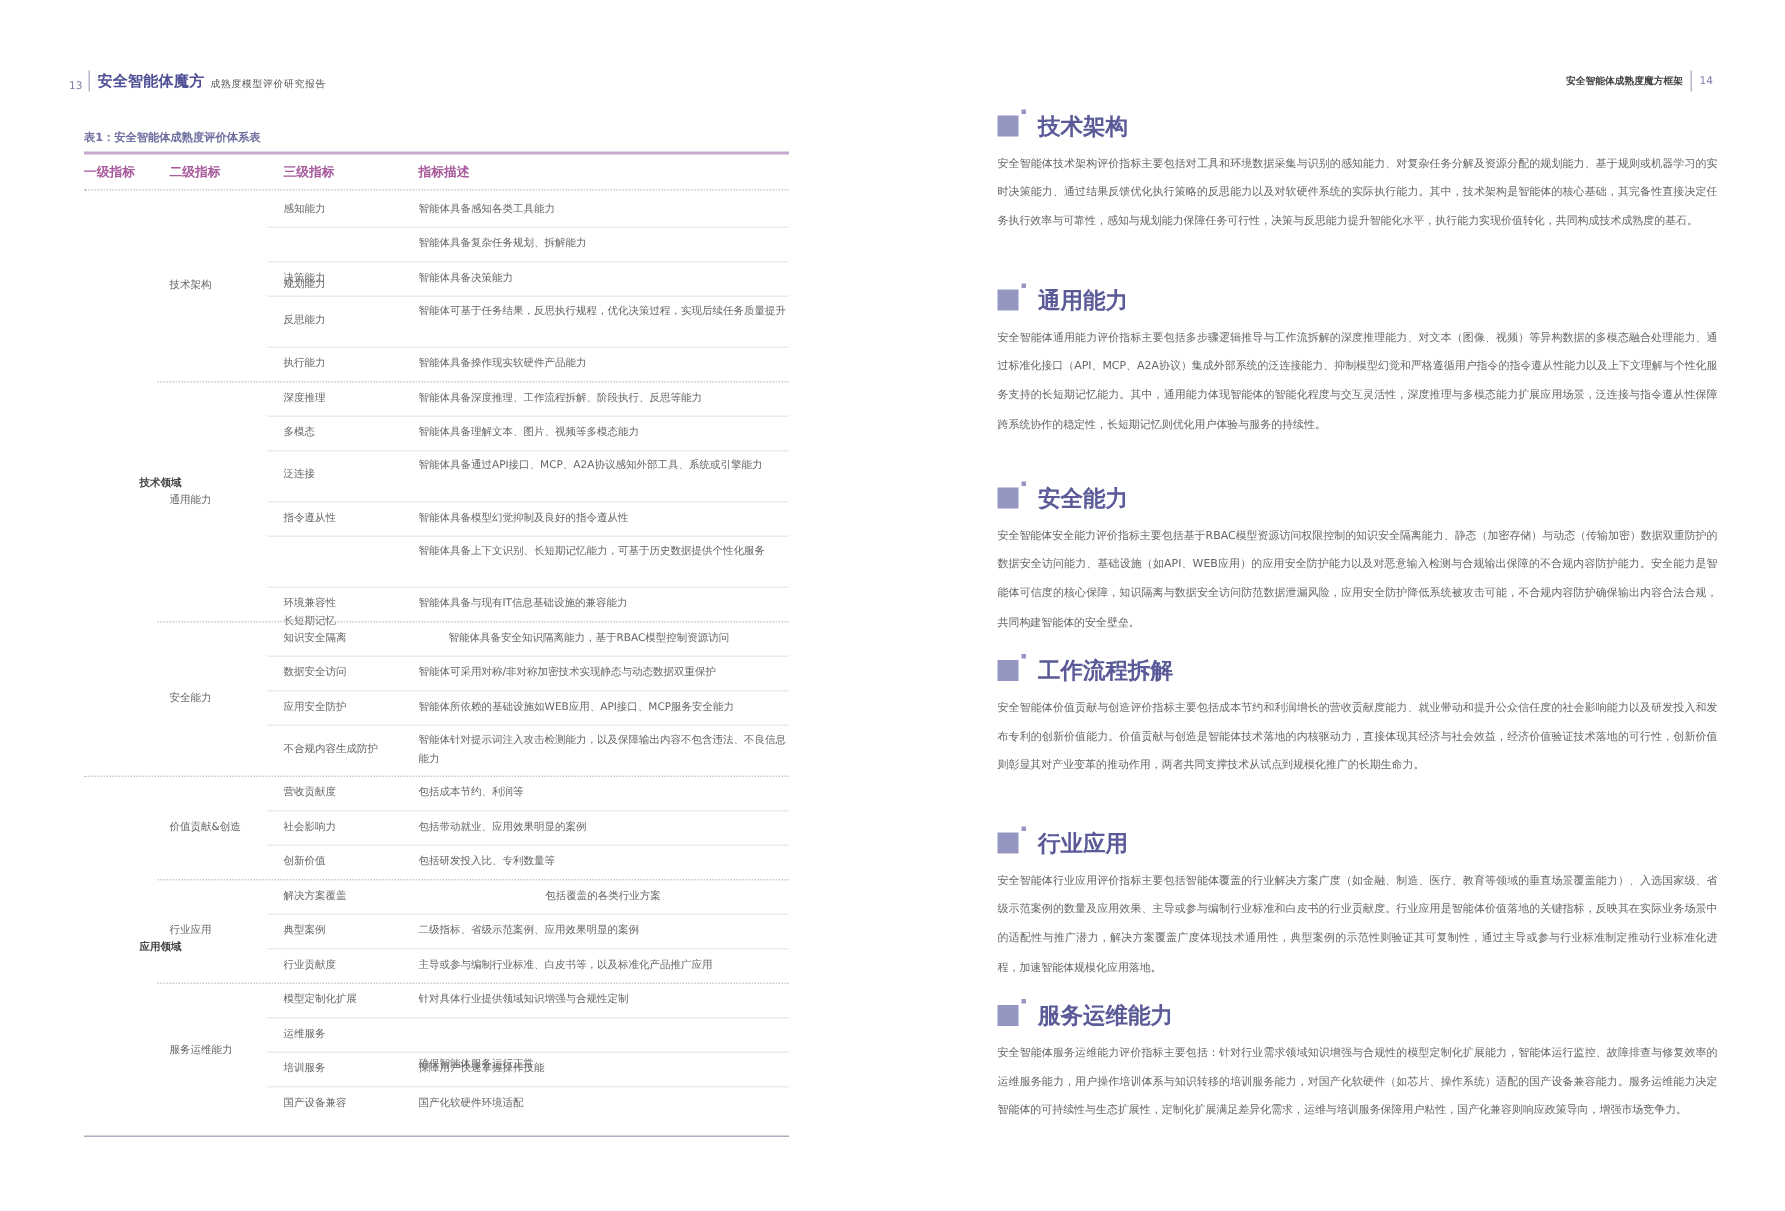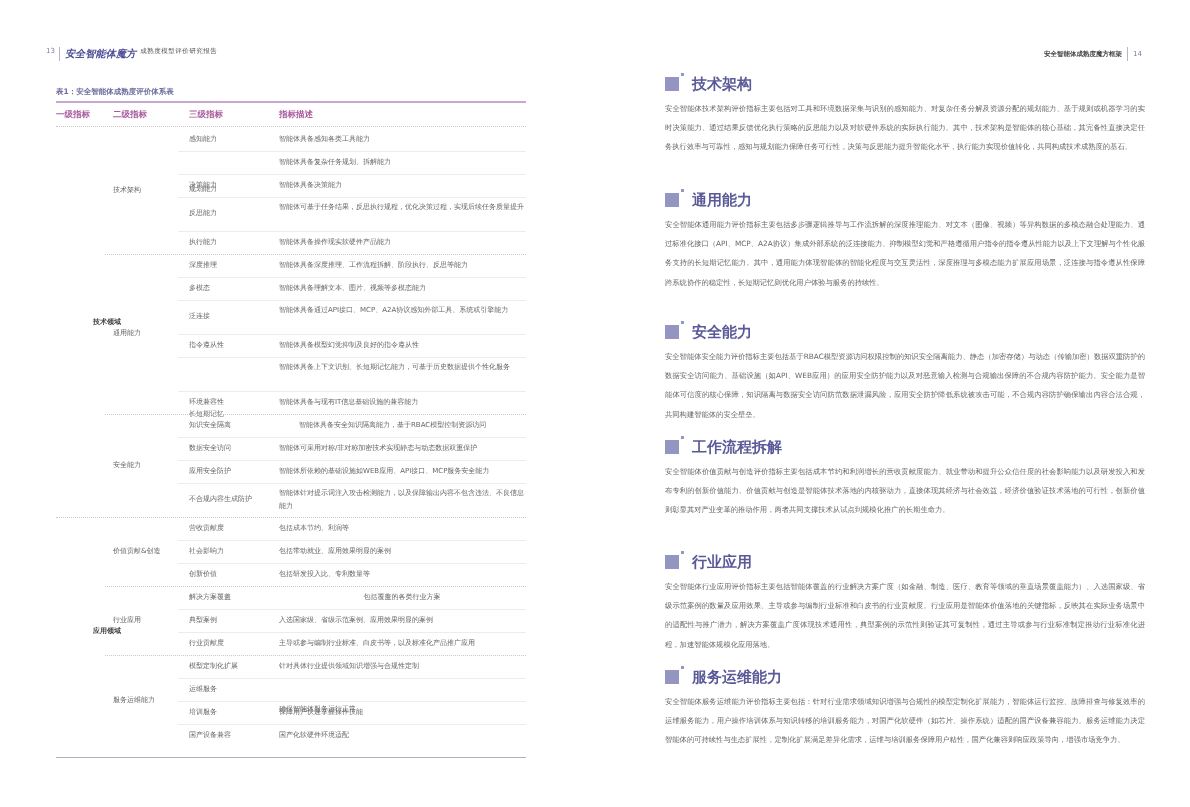--- a/index.html
+++ b/index.html
@@ -3,24 +3,24 @@
 <meta charset="utf-8">
 <style>
   html, body { margin:0; padding:0; background:#ffffff; }
   body { width:1190px; height:807px; position:relative; overflow:hidden;
          font-family:"DejaVu Sans","Liberation Sans",sans-serif; color:#555; }
   .page { position:absolute; top:0; height:807px; }
   .page-left { left:0; width:595px; }
   .page-right { left:595px; width:595px; }
 
   
-  .hdr-left { position:absolute; left:46px; top:47px; display:flex; align-items:flex-start; height:14px; }
+  .hdr-left { position:absolute; left:46px; top:47px; display:flex; align-items:flex-end; height:14px; }
   .hdr-left .pn { font-size:7px; color:#7a7aa8; margin-right:4px; }
   .hdr-left .bar { width:1px; height:14px; background:#b9b3cc; margin-right:5px; }
-  .hdr-left .brand { font-size:10px; font-weight:bold; font-style:italic; color:#4f4f96; margin-right:4px; letter-spacing:0.2px; }
+  .hdr-left .brand { font-size:10px; font-weight:bold; color:#4f4f96; margin-right:4px; letter-spacing:0.2px; }
   .hdr-left .sub { font-size:6.5px; color:#555; letter-spacing:0.5px; }
 
   .hdr-right { position:absolute; right:48px; top:47px; display:flex; align-items:center; height:14px; }
   .hdr-right .title { font-size:6.5px; color:#444; font-weight:bold; }
   .hdr-right .bar { width:1px; height:14px; background:#b9b3cc; margin:0 5px; }
   .hdr-right .pn { font-size:7px; color:#7a7aa8; }
 
   
   .tbl-caption { position:absolute; left:56px; top:87px; font-size:7.5px; color:#6f6fa0; font-weight:bold; }
   .tbl-topline { position:absolute; left:56px; top:101px; width:470px; height:2px; background:#c7a8d0; }
@@ -124,21 +124,21 @@
       <div class="cell c4" style="top: 545px;">包括带动就业、应用效果明显的案例</div>
       <div class="rowline" style="top: 563px;"></div>
       <div class="cell c3" style="top: 568px;">创新价值</div>
       <div class="cell c4" style="top: 568px;">包括研发投入比、专利数量等</div>
       <div class="cell c2" style="top: 544.5px;">价值贡献&amp;创造</div>
       <div class="grpline" style="top: 586px;"></div>
       <div class="cell c3" style="top: 591px;">解决方案覆盖</div>
       <div class="cell c4" style="top: 591px; text-align: center;">包括覆盖的各类行业方案</div>
       <div class="rowline" style="top: 609px;"></div>
       <div class="cell c3" style="top: 614px;">典型案例</div>
-      <div class="cell c4" style="top: 614px;">入选国家级、省级示范案例、应用效果明显的案例</div>
+      <div class="cell c4" style="top: 614px;">二级指标、省级示范案例、应用效果明显的案例</div>
       <div class="rowline" style="top: 632px;"></div>
       <div class="cell c3" style="top: 637px;">行业贡献度</div>
       <div class="cell c4" style="top: 637px;">主导或参与编制行业标准、白皮书等，以及标准化产品推广应用</div>
       <div class="cell c2" style="top: 613.5px;">行业应用</div>
       <div class="grpline" style="top: 655px;"></div>
       <div class="cell c3" style="top: 660px;">模型定制化扩展</div>
       <div class="cell c4" style="top: 660px;">针对具体行业提供领域知识增强与合规性定制</div>
       <div class="rowline" style="top: 678px;"></div>
       <div class="cell c3" style="top: 683px;">运维服务</div>
       <div class="cell c4" style="top: 703px;">确保智能体服务运行正常</div>

